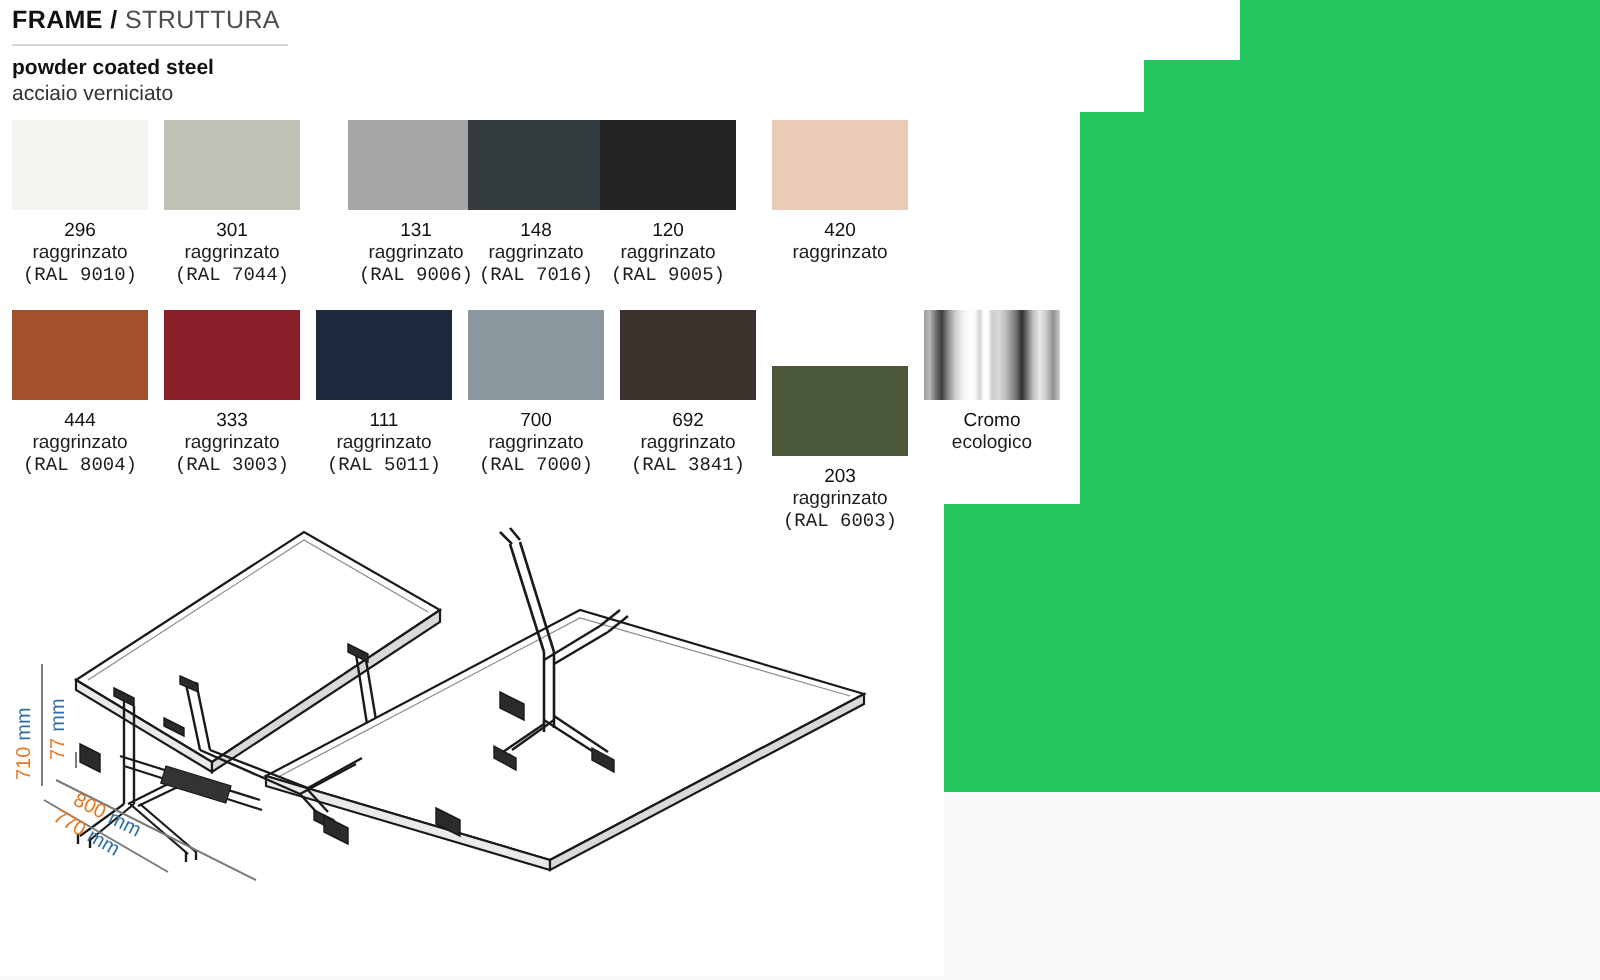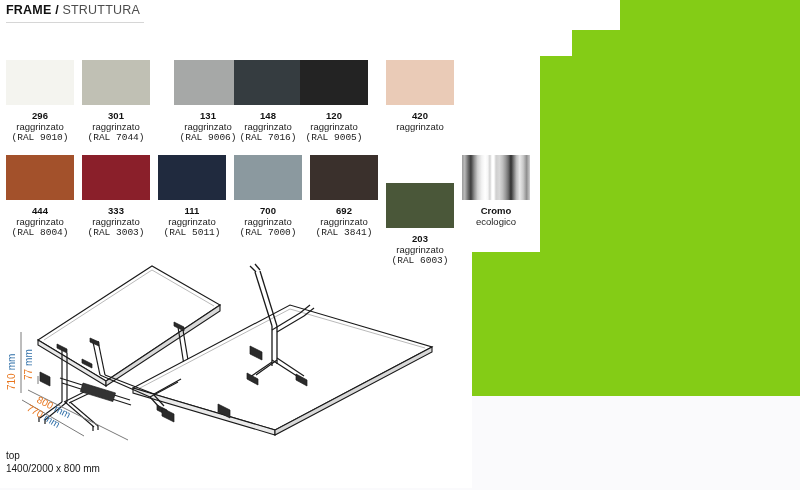--- a/index.html
+++ b/index.html
@@ -14,21 +14,21 @@
     overflow: hidden;
     font-family: "Liberation Sans", sans-serif;
     color: #141414;
   }
 
   
   #page {
     position: absolute;
     left: 0; top: 0;
     width: 800px; height: 396px;
-    background: #84cc16;
+    background: #22c55e;
   }
   .plate-a { position:absolute; left:0; top:0; width:620px; height:30px; background:#ffffff; }
   .plate-b { position:absolute; left:0; top:30px; width:572px; height:26px; background:#ffffff; }
   .plate-c { position:absolute; left:0; top:56px; width:540px; height:196px; background:#ffffff; }
   .plate-d { position:absolute; left:0; top:252px; width:472px; height:236px; background:#ffffff; }
   .plate-e { position:absolute; left:462px; top:150px; width:78px; height:58px; background:#ffffff; }
 
   
   #header {
     position: absolute;
@@ -85,21 +85,21 @@
         #777777 76%, #bcbcbc 80%, #e8e8e8 85%,
         #c9c9c9 90%, #8f8f8f 95%, #cfcfcf 100%);
   }
   .swatch-label {
     margin-top: 5px;
     text-align: center;
     font-size: 9.5px;
     line-height: 11.2px;
     width: 68px;
   }
-  .swatch-code { font-weight: bold; color: #111111; display:block; }
+  .swatch-code { font-weight: normal; color: #111111; display:block; }
   .swatch-finish { font-weight: normal; color: #1c1c1c; display:block; }
   .swatch-ral { font-weight: normal; color: #1c1c1c; display:block;font-family:Liberation Mono, monospace; }
 
   
   #drawings {
     position: absolute;
     left: 0; top: 250px;
     width: 480px; height: 200px;
   }
   #drawings svg { display:block; }
@@ -126,20 +126,24 @@
   <div class="plate-b"></div>
   <div class="plate-c"></div>
   <div class="plate-d"></div>
   <div class="plate-e"></div>
 
   <div id="header">
     <span class="hl-main">FRAME</span><span class="hl-sep" style="white-space: pre;"> / </span><span class="hl-sub">STRUTTURA</span>
   </div>
   <div id="header-rule"></div>
 
+  <div id="subtitle">
+    <span class="st-en">powder coated steel</span>
+    <span class="st-it">acciaio verniciato</span>
+  </div>
 
   <div class="swatch-row" id="swatch-row-1">
       <div class="swatch-cell" style="left: 0px;">
         <div class="swatch-chip" style="background: rgb(244, 244, 239);"></div>
         <div class="swatch-label">
           <span class="swatch-code">296</span>
           <span class="swatch-finish">raggrinzato</span>
           <span class="swatch-ral">(RAL 9010)</span>
         </div>
       </div>
@@ -346,18 +350,14 @@
       <g>
         <line x1="28" y1="140" x2="128" y2="190" stroke="#7a7a7a" stroke-width="1"></line>
         <text transform="translate(36,152) rotate(27)">
           <tspan class="dim-num">800</tspan><tspan class="dim-unit" dx="3">mm</tspan>
         </text>
       </g>
 
     </svg>
   </div>
 
-  <div id="caption">
-    <span>top</span>
-    <span>1400/2000 x 800 mm</span>
-  </div>
 
 </div>
 
 </body></html>

